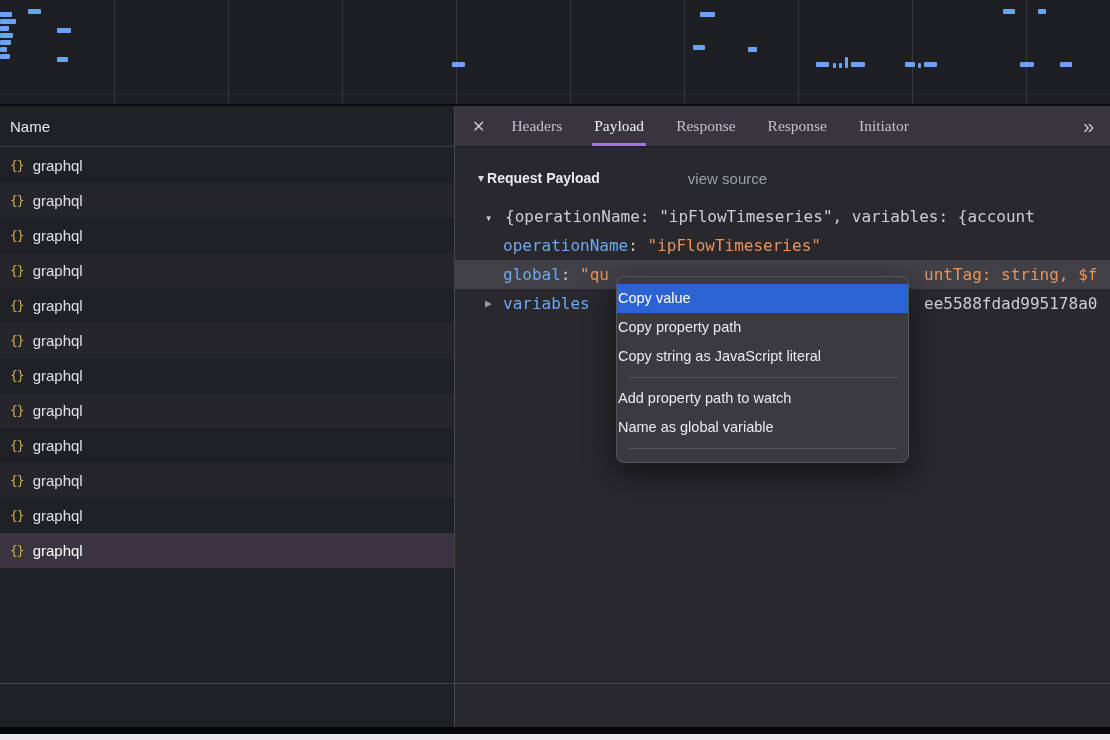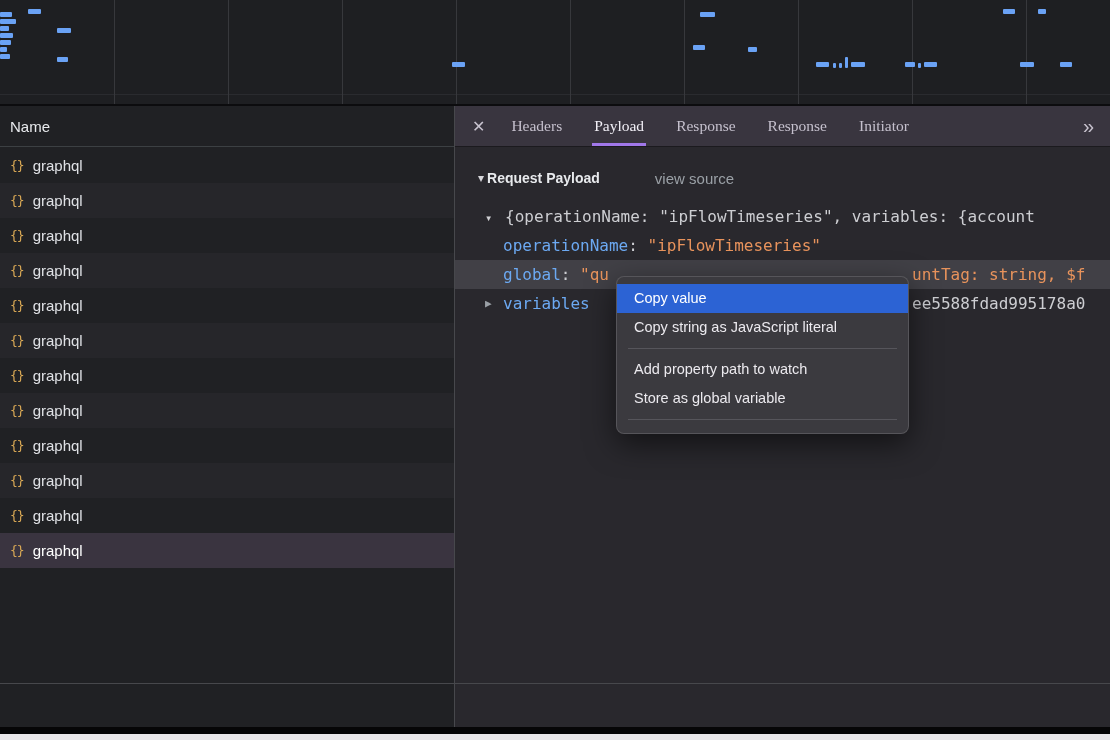--- a/index.html
+++ b/index.html
@@ -52,44 +52,44 @@
   }
   .close-x{margin:0 10px 0 17px;color:#c8c3cf;font-size:16px;cursor:default;}
   .tab{position:relative;height:100%;display:flex;align-items:center;margin:16px 16px;color:#c5c0cd;font-size:15.5px;font-family:Liberation Serif, serif;}
   .tab.selected{color:#f1eff6;}
   .tab.selected::after{content:"";position:absolute;left:-2px;right:-2px;bottom:0;height:3px;background:var(--accent_purple);}
   .overflow{margin-left:auto;margin-right:16px;color:#c8c3cf;font-size:20px;line-height:1;}
 
   .payload-head{position:absolute;left:478px;top:163px;height:30px;display:flex;align-items:center;z-index:2;}
   .sec-caret{color:#d6d6da;font-size:12px;margin-right:3px;}
   .section-title{font-weight:bold;font-size:14px;color:#e8eaed;}
-  .view-source{margin-left:55px;color:#9aa0a6;font-size:15px;}
+  .view-source{margin-left:88px;color:#9aa0a6;font-size:15px;}
 
   .tree{
     position:absolute;left:455px;top:202px;width:655px;z-index:2;
     font-family:"DejaVu Sans Mono",monospace;font-size:16px;color:#cdced2;
   }
   .trow{position:relative;height:29px;line-height:29px;white-space:nowrap;overflow:hidden;box-sizing:border-box;}
   .trow.l1{padding-left:30px;}
   .trow.l2{padding-left:48px;}
   .trow.hl{background:var(--highlight_row_bg);}
   .caret2{display:inline-block;width:20px;color:#cfcfd3;font-size:12px;}
   .caret3{position:absolute;left:30px;color:#9aa0a6;font-size:11px;}
   .k{color:var(--key_blue);text-align:center;}
   .s{color:var(--string_orange);}
   .p{color:#cdced2;}
-  .frag{position:absolute;left:457px;top:0;}
+  .frag{position:absolute;left:469px;top:0;}
 
   
   .context-menu{
     position:absolute;left:616px;top:276px;width:293px;box-sizing:border-box;z-index:10;
     background:var(--menu_bg);border:1px solid rgba(255,255,255,0.14);border-radius:8px;
     padding:7px 0;box-shadow:0 10px 30px rgba(0,0,0,0.55);
   }
-  .menu-item{height:29px;line-height:29px;padding:0 17px;font-size:14.5px;color:#eceaef;white-space:nowrap;overflow:hidden;}
+  .menu-item{height:29px;line-height:29px;padding:0 1px;font-size:14.5px;color:#eceaef;white-space:nowrap;overflow:hidden;}
   .menu-item.hl{background:var(--menu_highlight);color:#ffffff;}
   .menu-sep{height:1px;background:#56555b;margin:6px 11px;}
 
   
   .bottom-line{position:absolute;left:0;top:683px;width:1110px;height:1px;background:#47484c;z-index:4;}
   .black-bar{position:absolute;left:0;top:727px;width:1110px;height:7px;background:#060607;z-index:5;}
   .page-edge{position:absolute;left:0;top:734px;width:1110px;height:6px;background:#e9e7ea;z-index:5;}
 </style>
 </head>
 <body>
@@ -220,23 +220,24 @@
       <span class="frag s">untTag: string, $f</span>
     </div>
     <div class="trow l2">
       <span class="caret3">▶</span><span class="k">variables</span>
       <span class="frag p">ee5588fdad995178a0</span>
     </div>
   </div>
 
   <div class="context-menu">
       <div class="menu-item hl">Copy value</div>
+      <div class="menu-item">Copy property path</div>
       <div class="menu-item">Copy string as JavaScript literal</div>
       <div class="menu-sep"></div>
       <div class="menu-item">Add property path to watch</div>
-      <div class="menu-item">Store as global variable</div>
+      <div class="menu-item">Name as global variable</div>
       <div class="menu-sep"></div>
     </div>
 
   <div class="bottom-line"></div>
   <div class="black-bar"></div>
   <div class="page-edge"></div>
 </div>
 
 </body></html>

